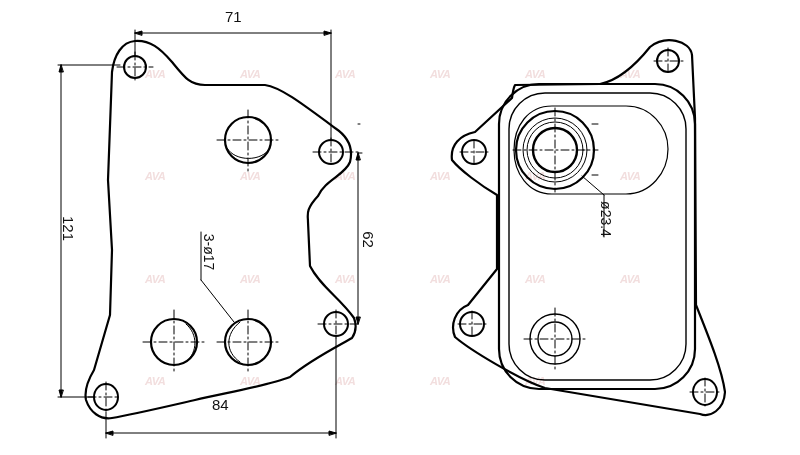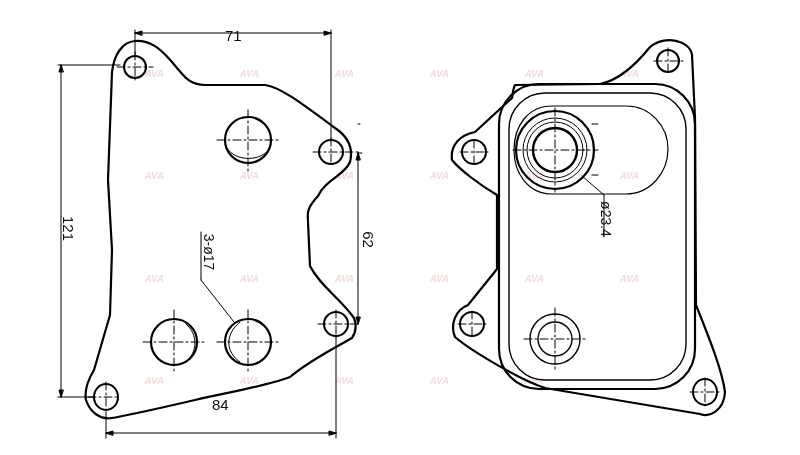--- a/index.html
+++ b/index.html
@@ -1,18 +1,18 @@
 <!DOCTYPE html>
 <html><head>
 <meta charset="utf-8">
 <style>
   html, body { margin:0; padding:0; background:#ffffff; }
   body { width:800px; height:455px; overflow:hidden; position:relative; font-family:"Liberation Sans", sans-serif; }
   #canvas { position:absolute; left:0; top:0; width:800px; height:455px; }
-  .wm { position:absolute; font-family:Liberation Mono, monospace; font-style:italic; font-weight:bold; font-size:11px; color:#f2dede; letter-spacing:-0.5px; }
+  .wm { position:absolute; font-family:Liberation Sans, sans-serif; font-style:italic; font-weight:bold; font-size:11px; color:#f2dede; letter-spacing:-0.5px; }
   .dim { position:absolute; font-family:"Liberation Sans", sans-serif; font-size:15px; color:#111; }
   .dim-v { transform:rotate(90deg); transform-origin:center; }
 </style>
 </head>
 <body>
 
 <div id="canvas">
 
   <span class="wm" style="left:145px;top:68px">AVA</span>
   <span class="wm" style="left:240px;top:68px">AVA</span>
@@ -212,19 +212,19 @@
 
       <g stroke-width="1">
         <line x1="582" y1="176" x2="604" y2="195"></line>
         <line x1="604" y1="195" x2="604" y2="237"></line>
         <line x1="592" y1="124" x2="598" y2="124"></line>
         <line x1="592" y1="175" x2="598" y2="175"></line>
       </g>
     </g>
   </svg>
 
-  <span class="dim" style="left:225px;top:27px">71</span>
+  <span class="dim" style="left:225px;top:8px">71</span>
   <span class="dim dim-v" style="left:56px;top:220px">121</span>
   <span class="dim dim-v" style="left:360px;top:231px">62</span>
   <span class="dim" style="left:212px;top:396px">84</span>
   <span class="dim dim-v" style="left:191px;top:244px;font-size:14px">3-ø17</span>
   <span class="dim dim-v" style="left:588px;top:211px;font-size:14px">ø23.4</span>
 </div>
 
 </body></html>

